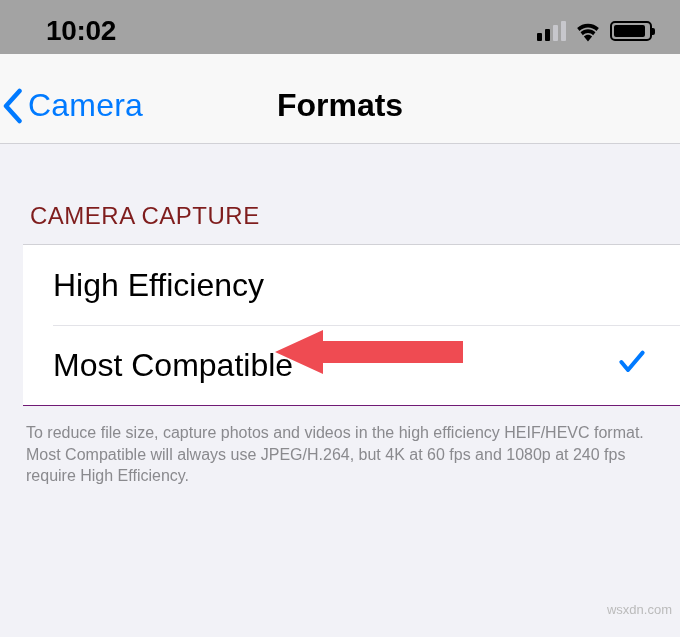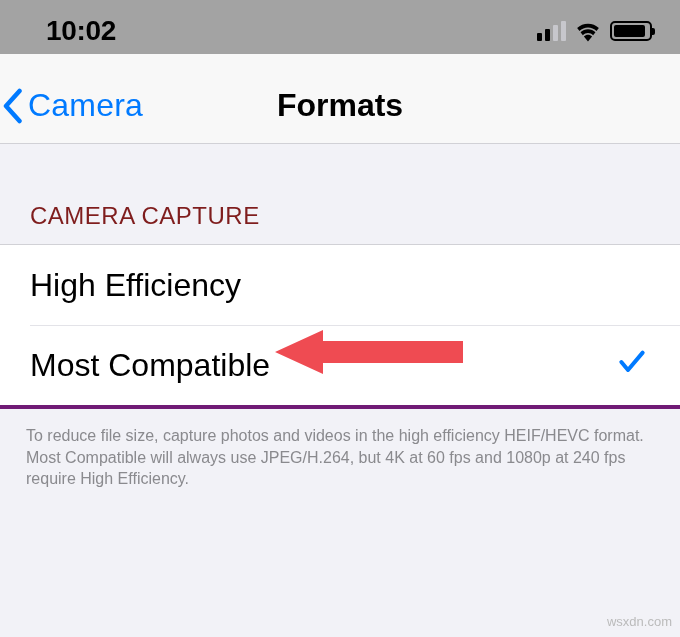--- a/index.html
+++ b/index.html
@@ -114,21 +114,22 @@
     .section-header {
       padding: 58px 30px 14px;
       font-size: 24px;
       color: #7f1d1d;
       letter-spacing: 0.5px;
     }
     
     .list {
       background: #fff;
       border-top: 1px solid #d1d1d6;
-      border-bottom: 4px solid #701a75;
+      border-bottom: 1px solid #701a75;
+      margin-left: 23px;
     }
     .list-row {
       height: 80px;
       display: flex;
       align-items: center;
       padding: 0 28px 0 30px;
       font-size: 32px;
       color: #000;
       position: relative;
       cursor: pointer;
@@ -159,21 +160,21 @@
     .arrow-annotation {
       position: absolute;
       left: 275px;
       top: 327px;
       pointer-events: none;
     }
     
     .watermark {
       position: absolute;
       right: 8px;
-      bottom: 8px;
+      bottom: 20px;
       font-size: 13px;
       color: #bbb;
       font-family: Arial, sans-serif;
     }
   </style>
 </head>
 <body>
 
 <div class="status-bar">
   <div class="status-time">10:02</div>

